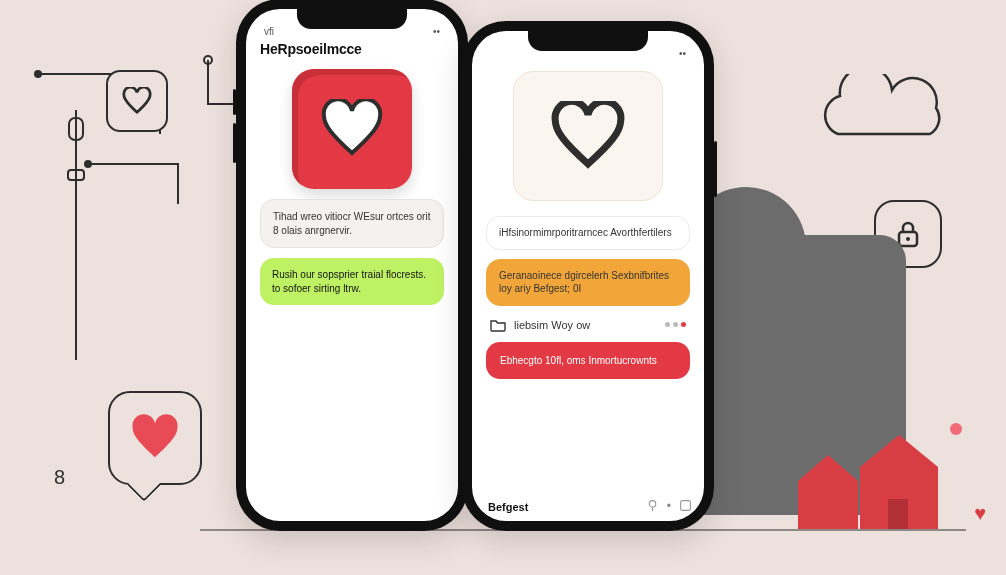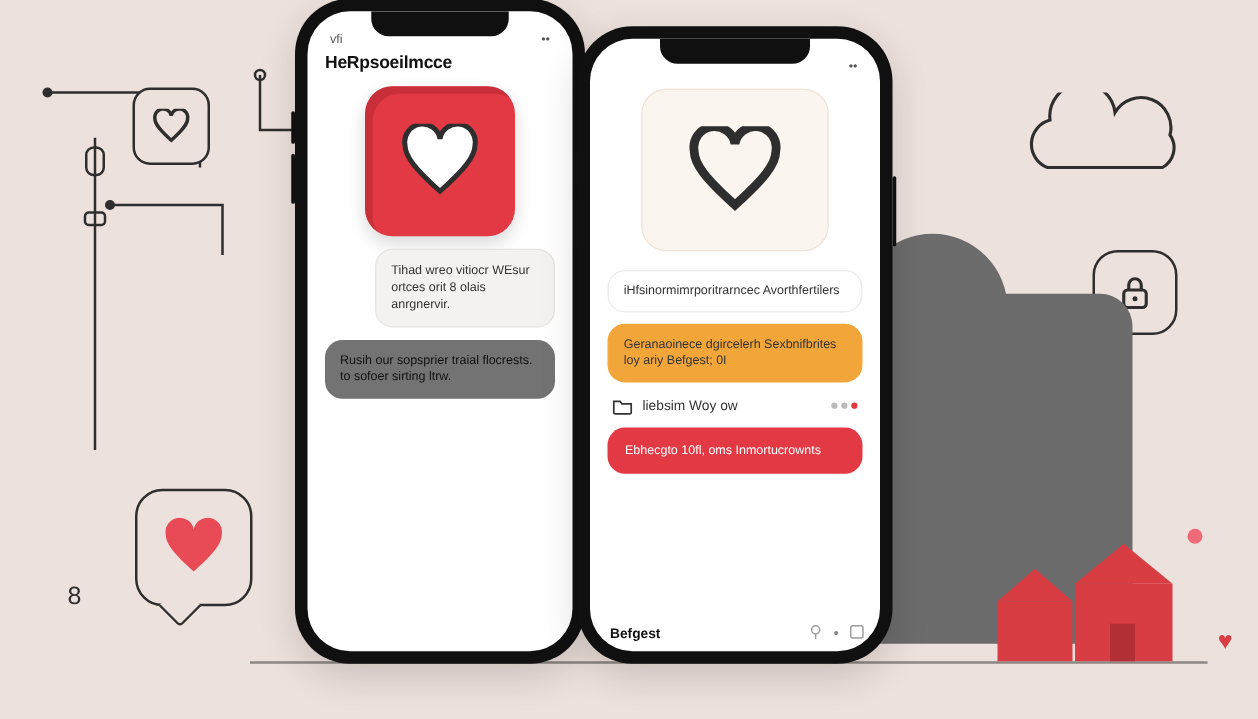--- a/index.html
+++ b/index.html
@@ -64,22 +64,22 @@
   .phone-left  { bottom:44px; left:236px; width:232px; height:532px; }
   .phone-right { bottom:44px; left:462px; width:252px; height:510px; }
 
   .statusbar { height:30px; display:flex; align-items:flex-end; justify-content:space-between; padding:0 18px 2px; font-size:10px; color:#555; }
   .header-row { display:flex; align-items:center; gap:8px; padding:2px 14px 6px; }
   .header-row .title { font-weight:700; font-size:14px; color:#111; letter-spacing:-.2px;}
   .content { padding:6px 14px 12px; display:flex; flex-direction:column; gap:10px; }
 
   
   .app-tile { width:120px; height:120px; background:#e33944; border-radius:22px; display:flex; align-items:center; justify-content:center; align-self:center; box-shadow: 6px 6px 0 rgba(180,40,50,.55) inset, 0 6px 14px rgba(0,0,0,.15); }
-  .card-grey { background:#f4f2f1; border:1px solid #e6e2df; border-radius:14px; padding:10px 12px; font-size:10px; line-height:1.35; color:#333;margin-left:40px; }
-  .card-orange { background:#737373; border-radius:14px; padding:10px 12px; font-size:10px; line-height:1.35; color:#111; }
+  .card-grey { background:#f4f2f1; border:1px solid #e6e2df; border-radius:14px; padding:10px 12px; font-size:10px; line-height:1.35; color:#333; }
+  .card-orange { background:#bef264; border-radius:14px; padding:10px 12px; font-size:10px; line-height:1.35; color:#111; }
   .card-red { background:#e33944; border-radius:14px; padding:12px 14px; font-size:10px; line-height:1.35; color:#fff; }
 
   
   .hero-tile { margin:4px auto 6px; width:150px; height:130px; background:#faf6ef; border:1px solid #eee3d4; border-radius:20px; display:flex; align-items:center; justify-content:center; }
   .list-item { background:#fff; border:1px solid #eceae8; border-radius:14px; padding:9px 12px; font-size:10px; line-height:1.35; color:#333; }
   .list-item.orange { background:#f2a63a; border-color:#f2a63a; }
   .row-icon-left { display:flex; align-items:center; gap:8px; font-size:11px; color:#333; padding:2px 4px 0; }
   .btm-label { position:absolute; bottom:8px; left:16px; font-size:11px; font-weight:700; color:#111;}
   .btm-icons { position:absolute; bottom:8px; right:12px; display:flex; gap:8px; color:#888; font-size:12px;}
   .mini-dot { width:5px;height:5px;border-radius:50%; background:#bbb; display:inline-block;}

